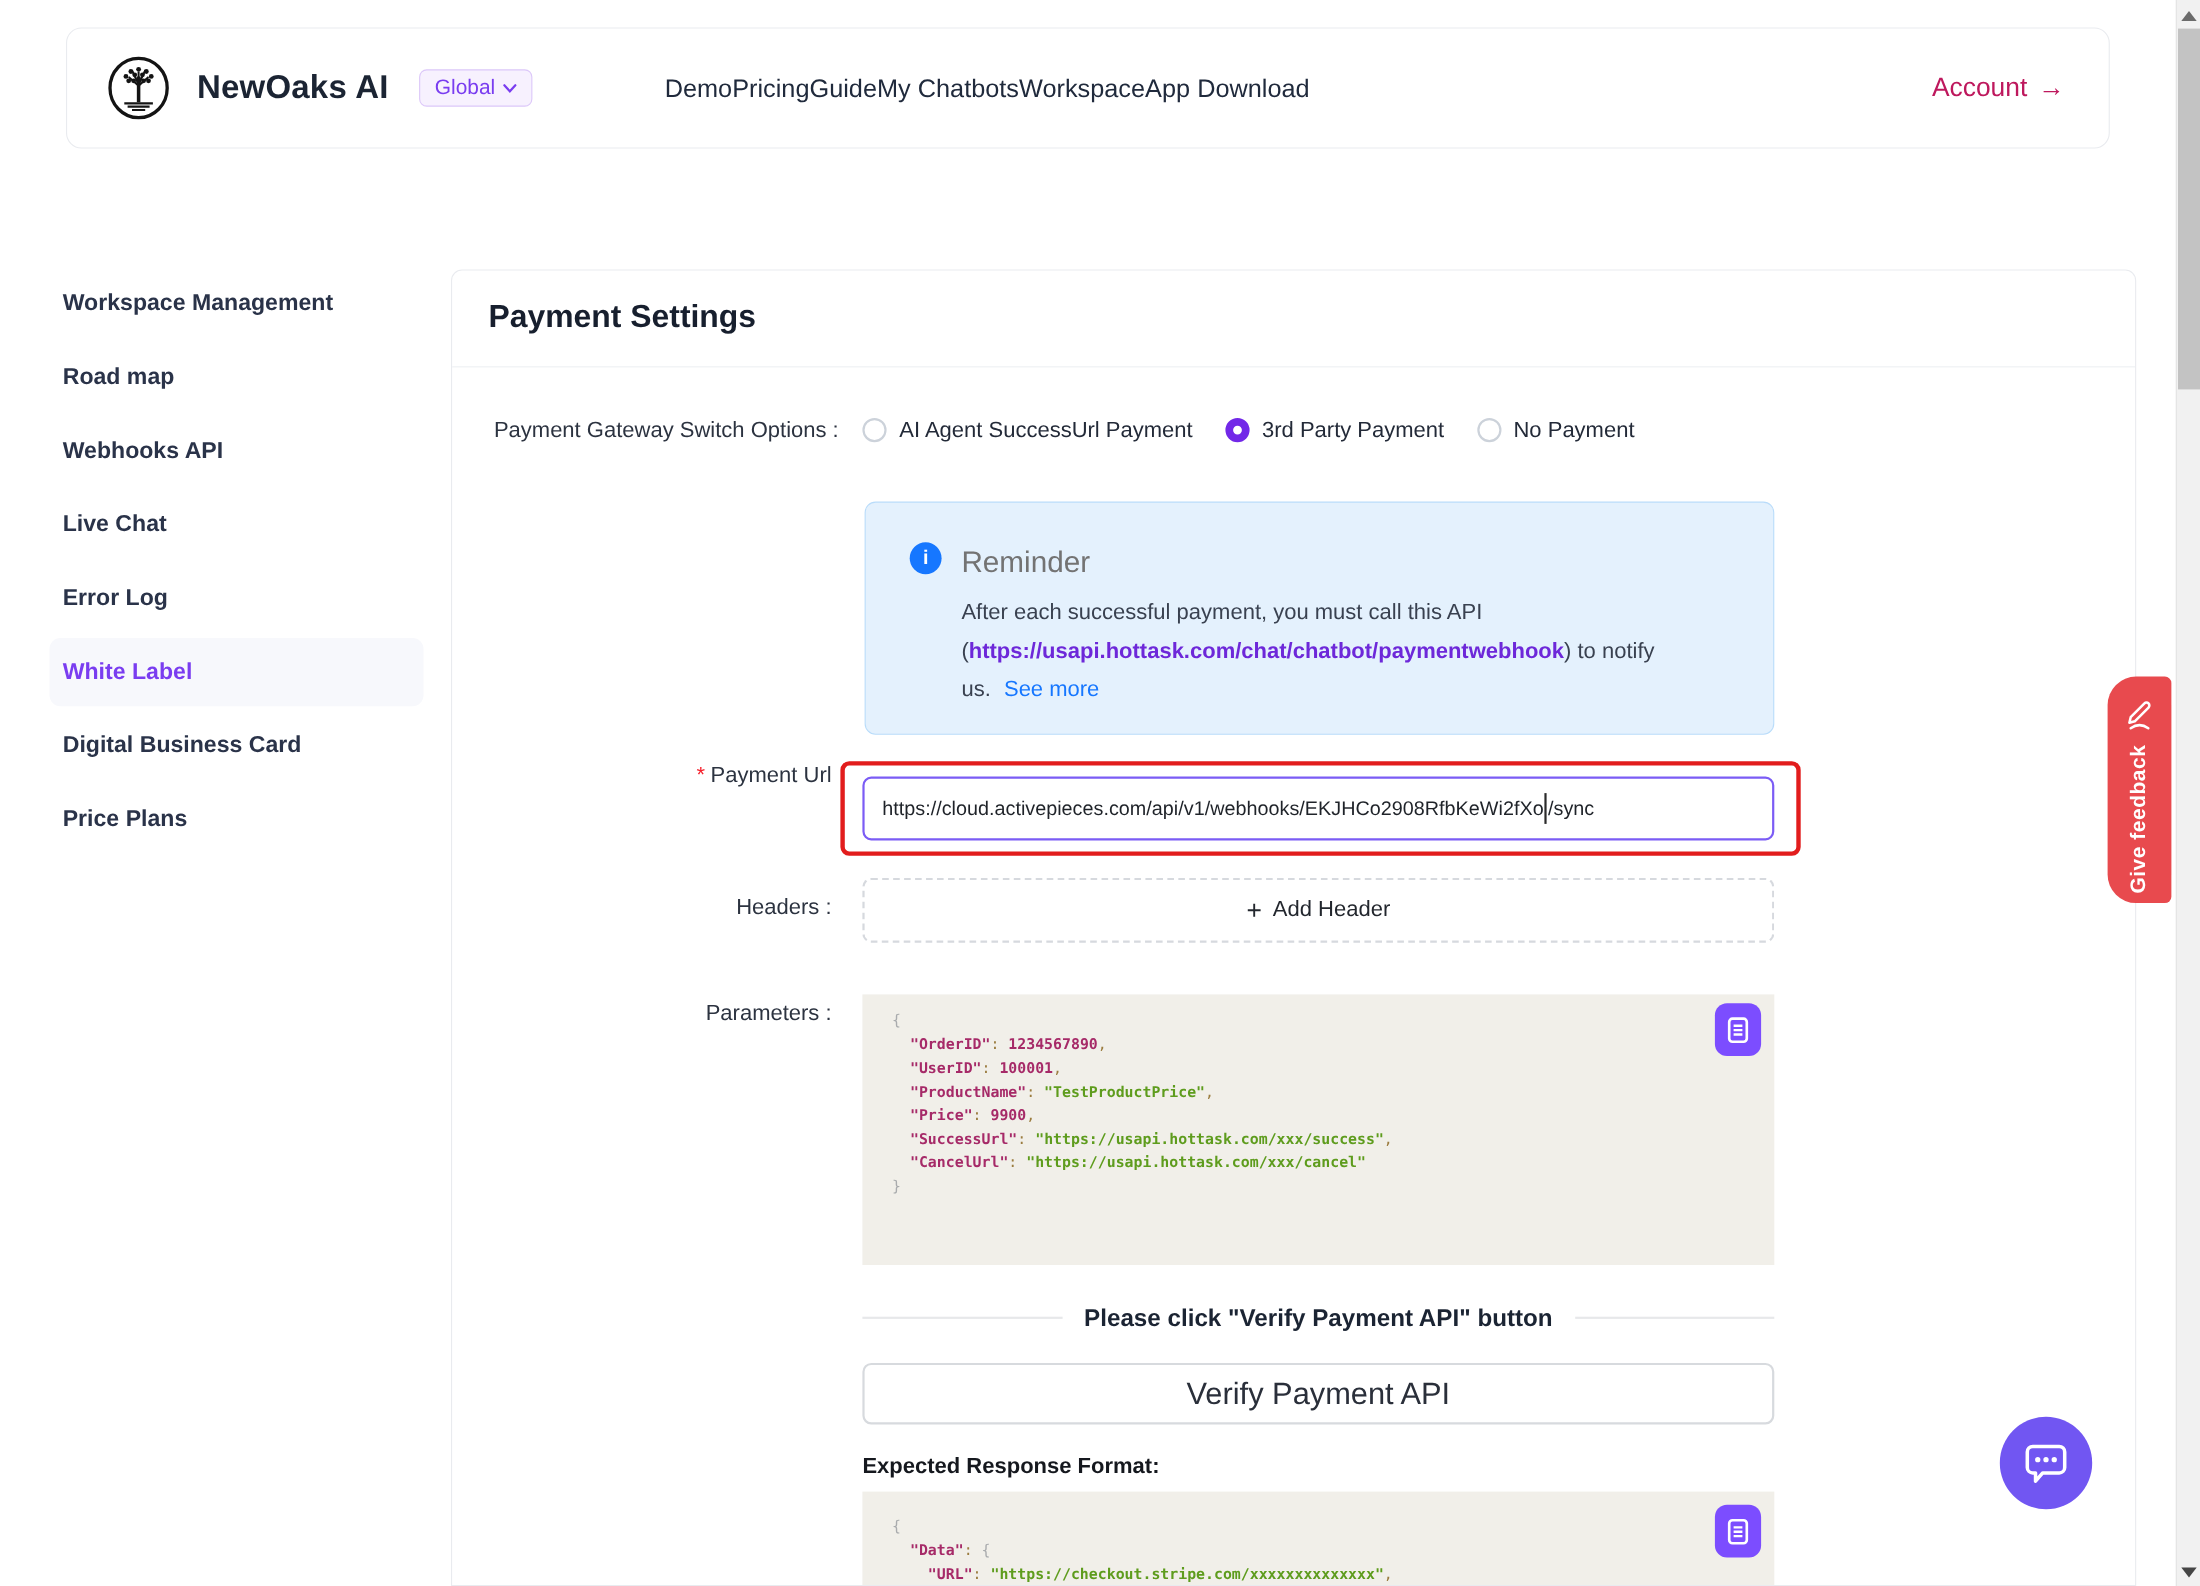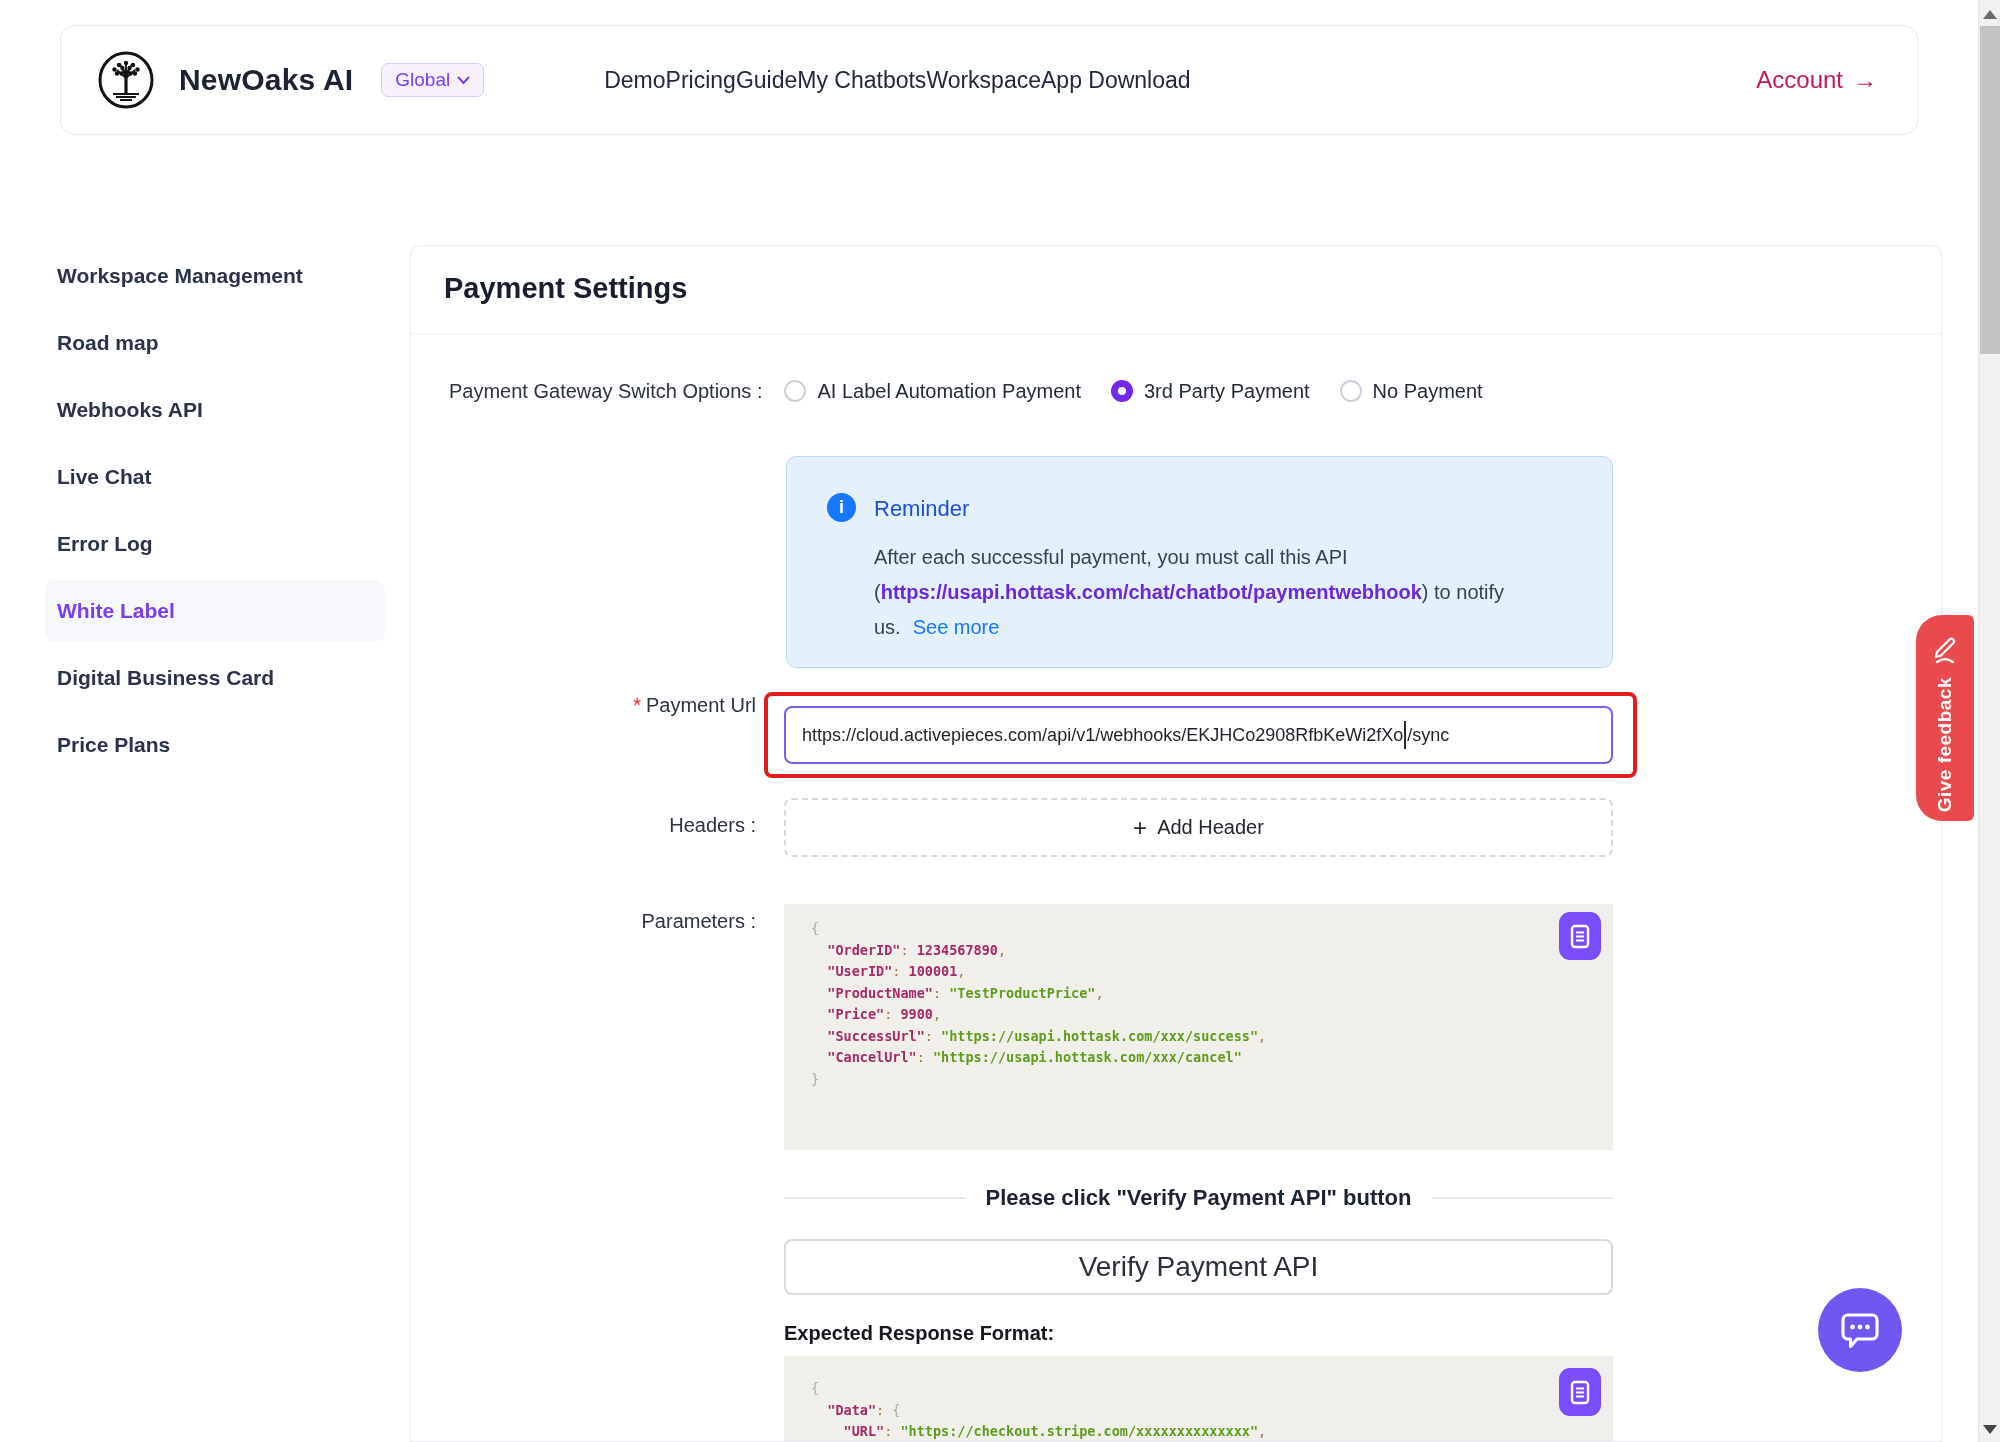--- a/index.html
+++ b/index.html
@@ -35,21 +35,21 @@
 
   .gateway-row { position:absolute; left:38px; top:123px; height:44px; display:flex; align-items:center; }
   .gw-label { font-size:20px; color:#2c3340; margin-right:22px; }
   .radio-opt { display:flex; align-items:center; gap:11px; margin-right:30px; cursor:pointer; }
   .radio { width:22px; height:22px; border-radius:50%; border:2px solid #ccd2da; background:#fff; flex:0 0 auto; }
   .radio.checked { border:7px solid #7228e8; }
   .radio-opt span.opt-label { font-size:20px; color:#232a38; white-space:nowrap; }
 
   .reminder { position:absolute; left:375px; top:210px; width:827px; height:212px; background:#e4f1fd; border:1px solid #b9dcfa; border-radius:10px; }
   .rem-icon { position:absolute; left:40px; top:36px; width:29px; height:29px; border-radius:50%; background:#1677ff; color:#fff; font-size:18px; font-weight:700; display:flex; align-items:center; justify-content:center; }
-  .rem-title { position:absolute; left:87px; top:39px; font-size:22px; color:#1d4ed8; }
+  .rem-title { position:absolute; left:87px; top:39px; font-size:27px; color:#737373; }
   .rem-body { position:absolute; left:87px; top:83px; width:690px; font-size:20px; line-height:35px; color:#394150; }
   .rem-bold { font-weight:700; color:#6d28d9; }
   .see-more { color:#1677ff; margin-left:12px; cursor:pointer; text-decoration:none; }
 
   .field-label { position:absolute; left:0; width:345px; text-align:right; font-size:20px; color:#2c3340; white-space:nowrap; }
   .req { color:#f5222d; margin-right:5px; }
 
   .annotation-red { position:absolute; left:353px; top:446px; width:873px; height:86px; border:4px solid #e21d1d; border-radius:8px; z-index:6; pointer-events:none; }
 
   .url-input { position:absolute; left:373px; top:460px; width:829px; height:58px; background:#fff; border:2px solid #7b5cf5; border-radius:8px; display:flex; align-items:center; padding:0 16px; font-size:18px; color:#1f2329; white-space:nowrap; overflow:hidden; cursor:text; }
@@ -155,21 +155,21 @@
 
   <section class="card">
     <div class="card-header">
       <h1>Payment Settings</h1>
     </div>
 
     <div class="gateway-row">
       <span class="gw-label">Payment Gateway Switch Options :</span>
       <div class="radio-opt">
         <span class="radio"></span>
-        <span class="opt-label">AI Label Automation Payment</span>
+        <span class="opt-label">AI Agent SuccessUrl Payment</span>
       </div>
       <div class="radio-opt">
         <span class="radio checked"></span>
         <span class="opt-label">3rd Party Payment</span>
       </div>
       <div class="radio-opt">
         <span class="radio"></span>
         <span class="opt-label">No Payment</span>
       </div>
     </div>

